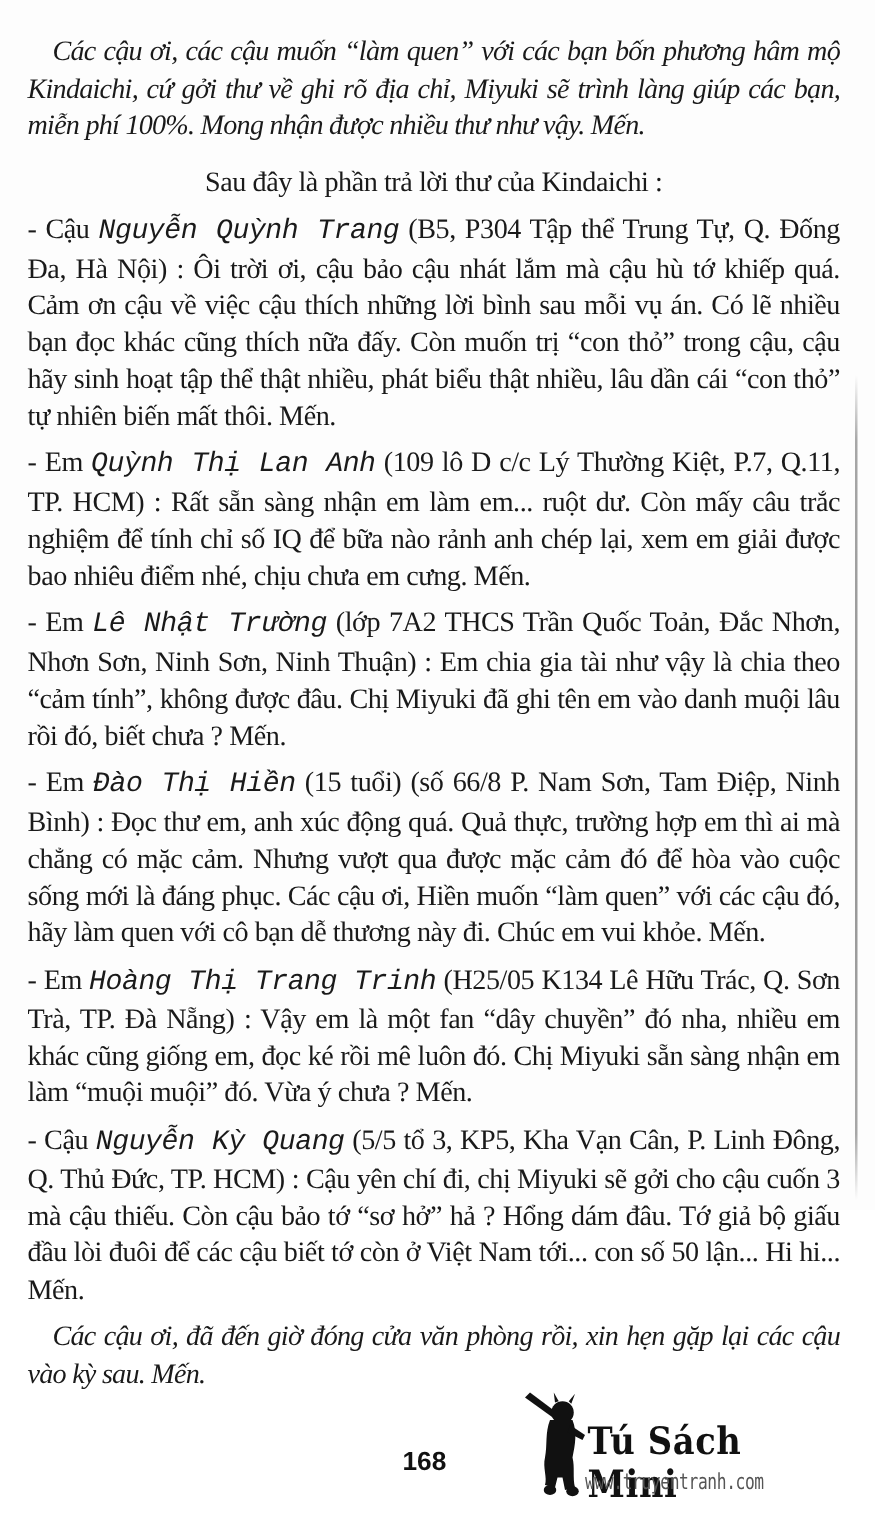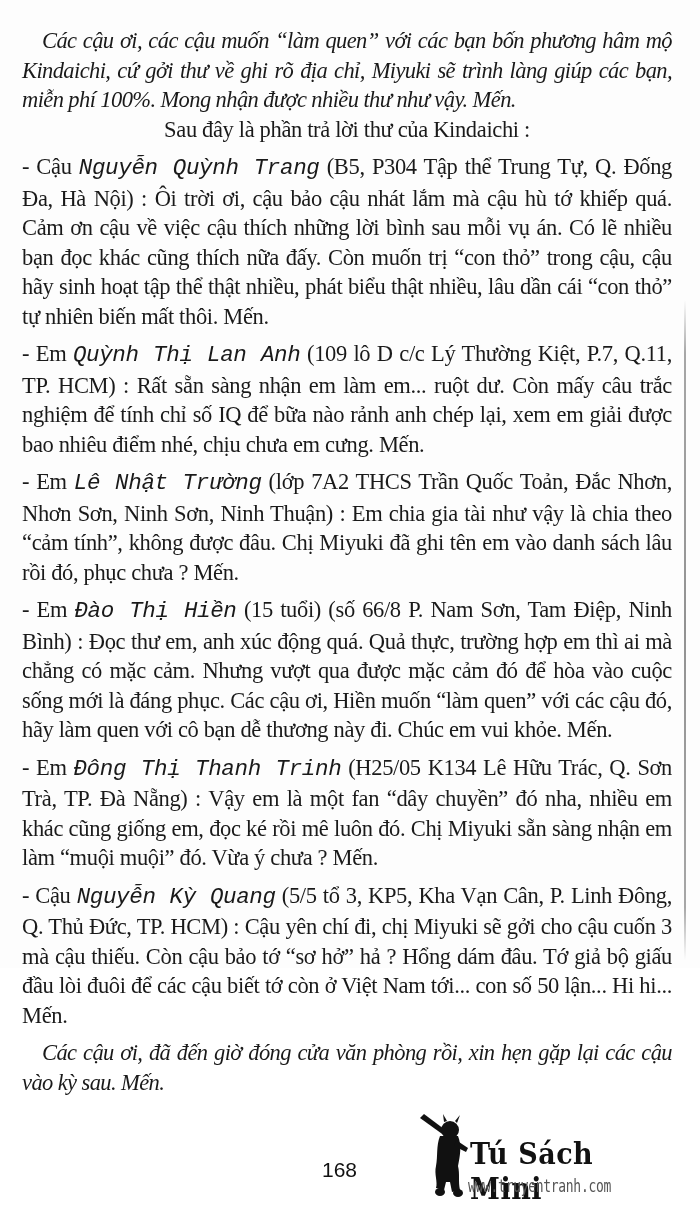--- a/index.html
+++ b/index.html
@@ -43,41 +43,41 @@
     .para {
       margin: 0;
     }
     .intro {
       font-style: italic;
       text-indent: 20px;
       letter-spacing: -0.6px;
     }
     .heading {
       text-align: center;
-      margin: 0 0 4px 0;
+      margin: 16px 0 4px 0;
     }
     .entry {
       margin-top: 8px;
     }
     .entry .name {
       font-style: italic;
       font-family: Liberation Mono, monospace;
     }
     .outro {
       font-style: italic;
       text-indent: 20px;
       margin-top: 8px;
       letter-spacing: -0.6px;
     }
     .page-number {
       position: absolute;
       left: 322px;
       top: 1158px;
       font-family: "Liberation Sans", "DejaVu Sans", sans-serif;
-      font-weight: normal;
+      font-weight: bold;
       font-size: 21px;
       color: #111;
     }
     .logo {
       position: absolute;
       left: 418px;
       top: 1112px;
       width: 240px;
       height: 88px;
     }
@@ -125,29 +125,29 @@
 
     <p class="para entry">
       <span>- Cậu </span><span class="name">Nguyễn Quỳnh Trang</span><span> (B5, P304 Tập thể Trung Tự, Q. Đống Đa, Hà Nội) : </span><span>Ôi trời ơi, cậu bảo cậu nhát lắm mà cậu hù tớ khiếp quá. Cảm ơn cậu về việc cậu thích những lời bình sau mỗi vụ án. Có lẽ nhiều bạn đọc khác cũng thích nữa đấy. Còn muốn trị “con thỏ” trong cậu, cậu hãy sinh hoạt tập thể thật nhiều, phát biểu thật nhiều, lâu dần cái “con thỏ” tự nhiên biến mất thôi. Mến.</span>
     </p>
 
     <p class="para entry">
       <span>- Em </span><span class="name">Quỳnh Thị Lan Anh</span><span> (109 lô D c/c Lý Thường Kiệt, P.7, Q.11, TP. HCM) : </span><span>Rất sẵn sàng nhận em làm em... ruột dư. Còn mấy câu trắc nghiệm để tính chỉ số IQ để bữa nào rảnh anh chép lại, xem em giải được bao nhiêu điểm nhé, chịu chưa em cưng. Mến.</span>
     </p>
 
     <p class="para entry">
-      <span>- Em </span><span class="name">Lê Nhật Trường</span><span> (lớp 7A2 THCS Trần Quốc Toản, Đắc Nhơn, Nhơn Sơn, Ninh Sơn, Ninh Thuận) : </span><span>Em chia gia tài như vậy là chia theo “cảm tính”, không được đâu. Chị Miyuki đã ghi tên em vào danh sách lâu rồi đó, phục chưa ? Mến.</span>
+      <span>- Em </span><span class="name">Lê Nhật Trường</span><span> (lớp 7A2 THCS Trần Quốc Toản, Đắc Nhơn, Nhơn Sơn, Ninh Sơn, Ninh Thuận) : </span><span>Em chia gia tài như vậy là chia theo “cảm tính”, không được đâu. Chị Miyuki đã ghi tên em vào danh muội lâu rồi đó, biết chưa ? Mến.</span>
     </p>
 
     <p class="para entry">
       <span>- Em </span><span class="name">Đào Thị Hiền</span><span> (15 tuổi) (số 66/8 P. Nam Sơn, Tam Điệp, Ninh Bình) : </span><span>Đọc thư em, anh xúc động quá. Quả thực, trường hợp em thì ai mà chẳng có mặc cảm. Nhưng vượt qua được mặc cảm đó để hòa vào cuộc sống mới là đáng phục. Các cậu ơi, Hiền muốn “làm quen” với các cậu đó, hãy làm quen với cô bạn dễ thương này đi. Chúc em vui khỏe. Mến.</span>
     </p>
 
     <p class="para entry">
-      <span>- Em </span><span class="name">Đông Thị Thanh Trinh</span><span> (H25/05 K134 Lê Hữu Trác, Q. Sơn Trà, TP. Đà Nẵng) : </span><span>Vậy em là một fan “dây chuyền” đó nha, nhiều em khác cũng giống em, đọc ké rồi mê luôn đó. Chị Miyuki sẵn sàng nhận em làm “muội muội” đó. Vừa ý chưa ? Mến.</span>
+      <span>- Em </span><span class="name">Hoàng Thị Trang Trinh</span><span> (H25/05 K134 Lê Hữu Trác, Q. Sơn Trà, TP. Đà Nẵng) : </span><span>Vậy em là một fan “dây chuyền” đó nha, nhiều em khác cũng giống em, đọc ké rồi mê luôn đó. Chị Miyuki sẵn sàng nhận em làm “muội muội” đó. Vừa ý chưa ? Mến.</span>
     </p>
 
     <p class="para entry">
       <span>- Cậu </span><span class="name">Nguyễn Kỳ Quang</span><span> (5/5 tổ 3, KP5, Kha Vạn Cân, P. Linh Đông, Q. Thủ Đức, TP. HCM) : </span><span>Cậu yên chí đi, chị Miyuki sẽ gởi cho cậu cuốn 3 mà cậu thiếu. Còn cậu bảo tớ “sơ hở” hả ? Hổng dám đâu. Tớ giả bộ giấu đầu lòi đuôi để các cậu biết tớ còn ở Việt Nam tới... con số 50 lận... Hi hi... Mến.</span>
     </p>
 
     <p class="para outro">Các cậu ơi, đã đến giờ đóng cửa văn phòng rồi, xin hẹn gặp lại các cậu vào kỳ sau. Mến.</p>
   </div>
 
   <div class="page-number">168</div>

